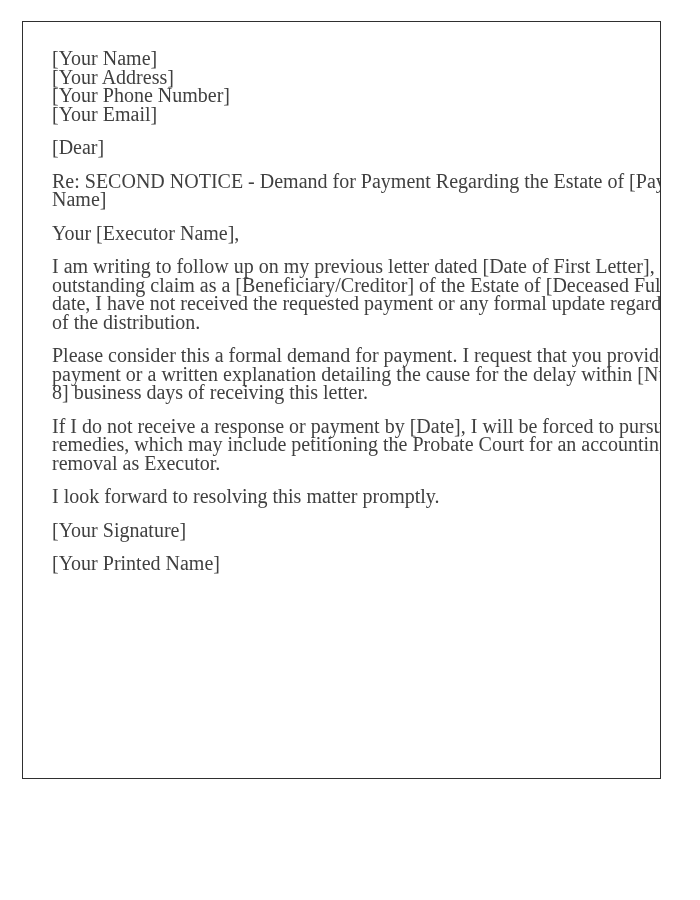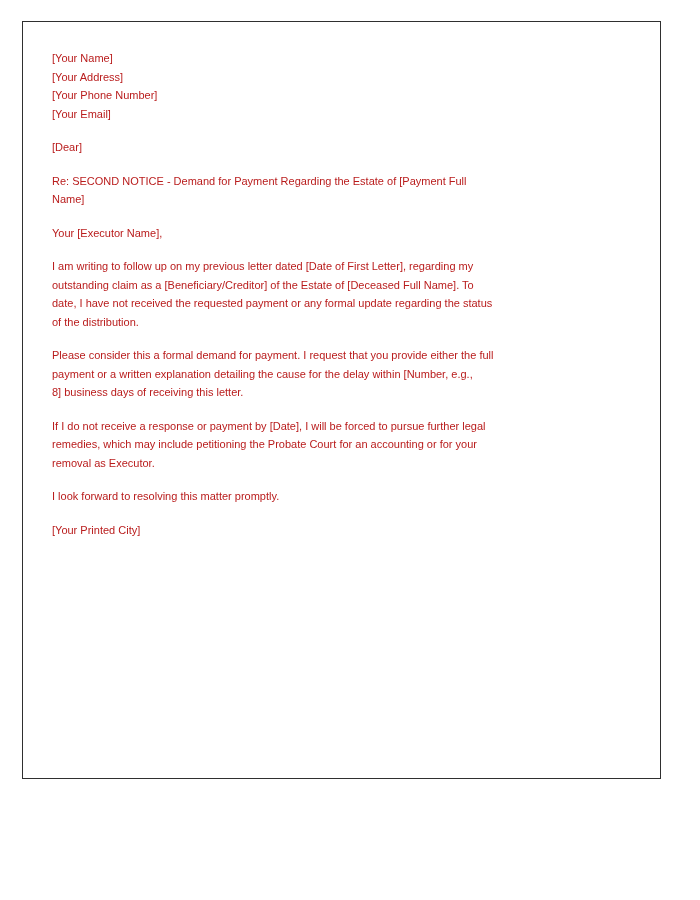--- a/index.html
+++ b/index.html
@@ -20,24 +20,24 @@
     top: 21px;
     width: 639px;
     height: 758px;
     box-sizing: border-box;
     border: 1px solid #2f2f2f;
     background: #ffffff;
     padding: 27px 28px 20px 29px;
     overflow: hidden;
   }
   .letter-box .block {
-    font-family: Liberation Sans, sans-serif;
-    font-size: 11px;
+    font-family: Liberation Serif, serif;
+    font-size: 20px;
     line-height: 18.5px;
-    color: #b91c1c;
+    color: #404040;
     white-space: pre;
     margin: 0 0 15px 0;
   }
 </style>
 </head>
 <body>
 
 <div class="canvas">
   <div class="letter-box">
 
@@ -64,17 +64,18 @@
 payment or a written explanation detailing the cause for the delay within [Number, e.g.,
 8] business days of receiving this letter.</div>
 
     <div class="block">If I do not receive a response or payment by [Date], I will be forced to pursue further legal
 remedies, which may include petitioning the Probate Court for an accounting or for your
 removal as Executor.</div>
 
     <div class="block">I look forward to resolving this matter promptly.</div>
 
 
+    <div class="block">[Your Signature]</div>
 
-    <div class="block">[Your Printed City]</div>
+    <div class="block">[Your Printed Name]</div>
 
   </div>
 </div>
 
 </body></html>

